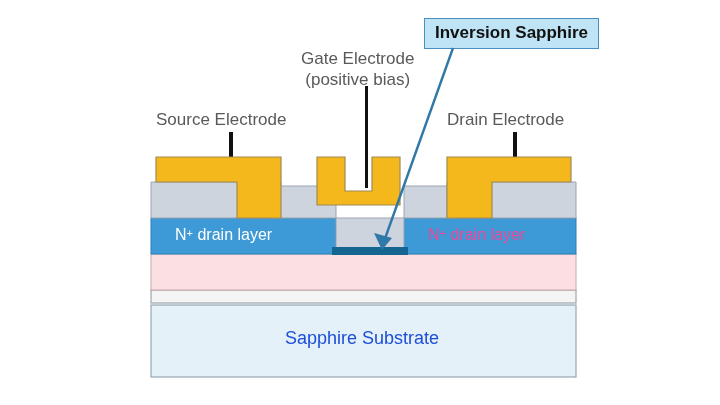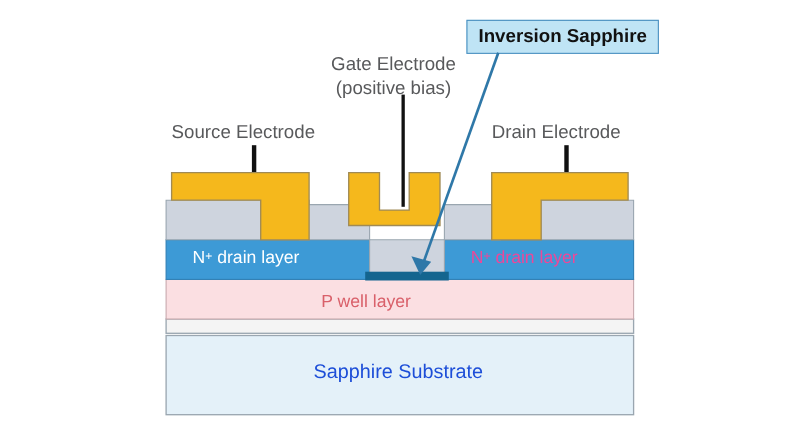--- a/index.html
+++ b/index.html
@@ -86,17 +86,16 @@
   </svg>
 
   <div class="ltxt nsrc">
     <span>N</span><sup>+</sup><span> drain layer</span>
   </div>
 
   <div class="ltxt ndrn">
     <span>N</span><sup>+</sup><span> drain layer</span>
   </div>
 
-  <div class="ltxt pwell">P well layer</div>
 
   <div class="ltxt sapp">Sapphire Substrate</div>
 
 </div>
 
 </body></html>

